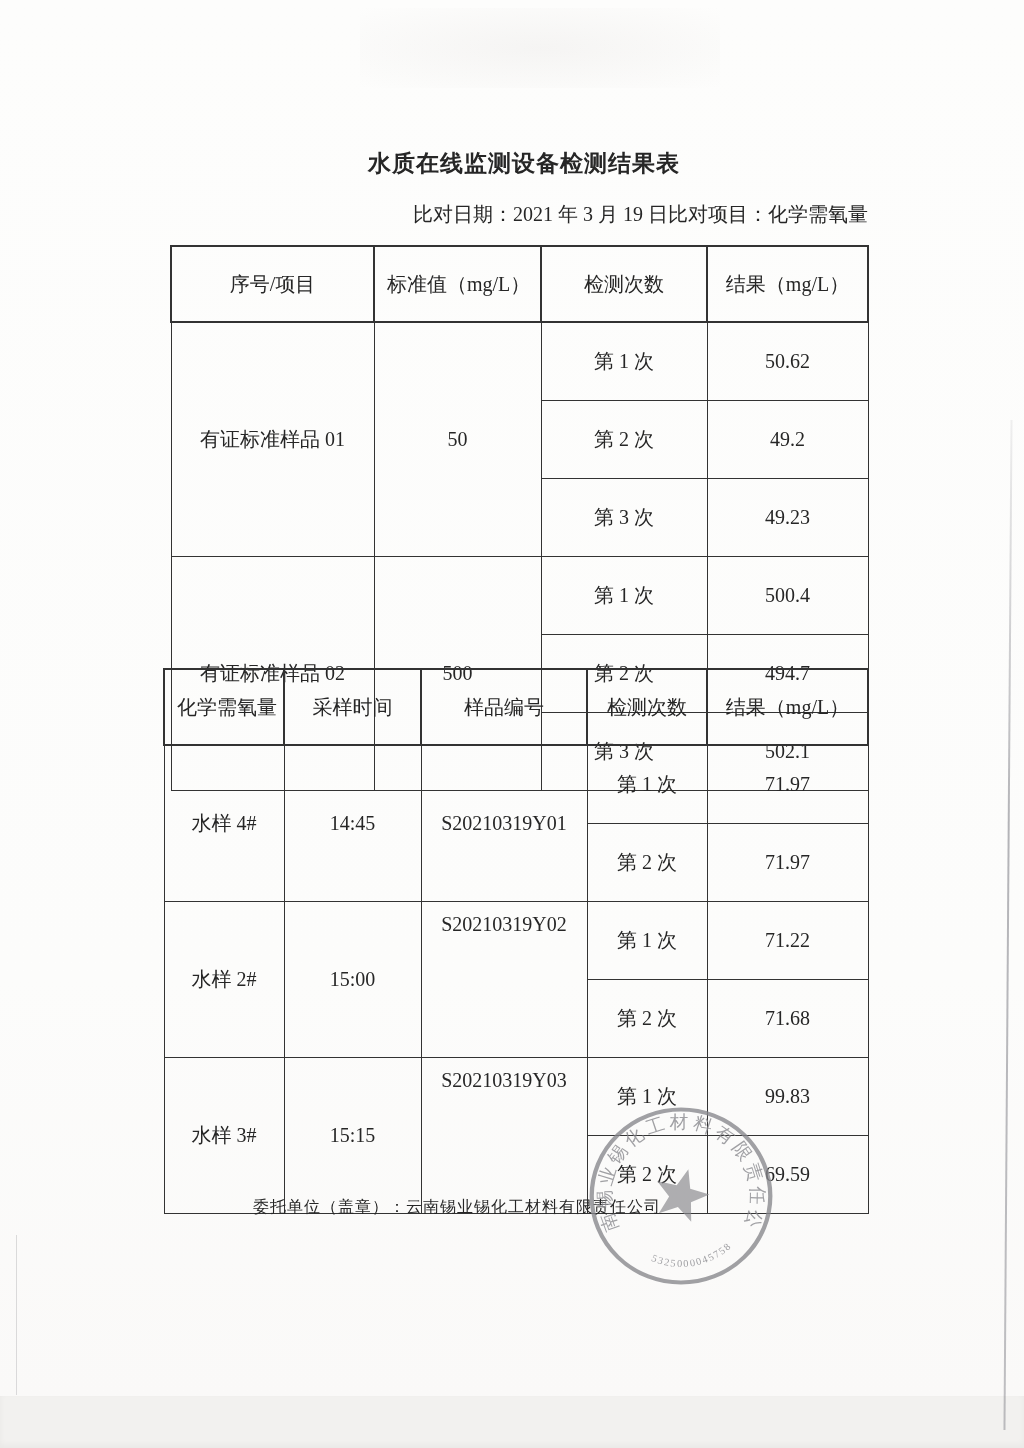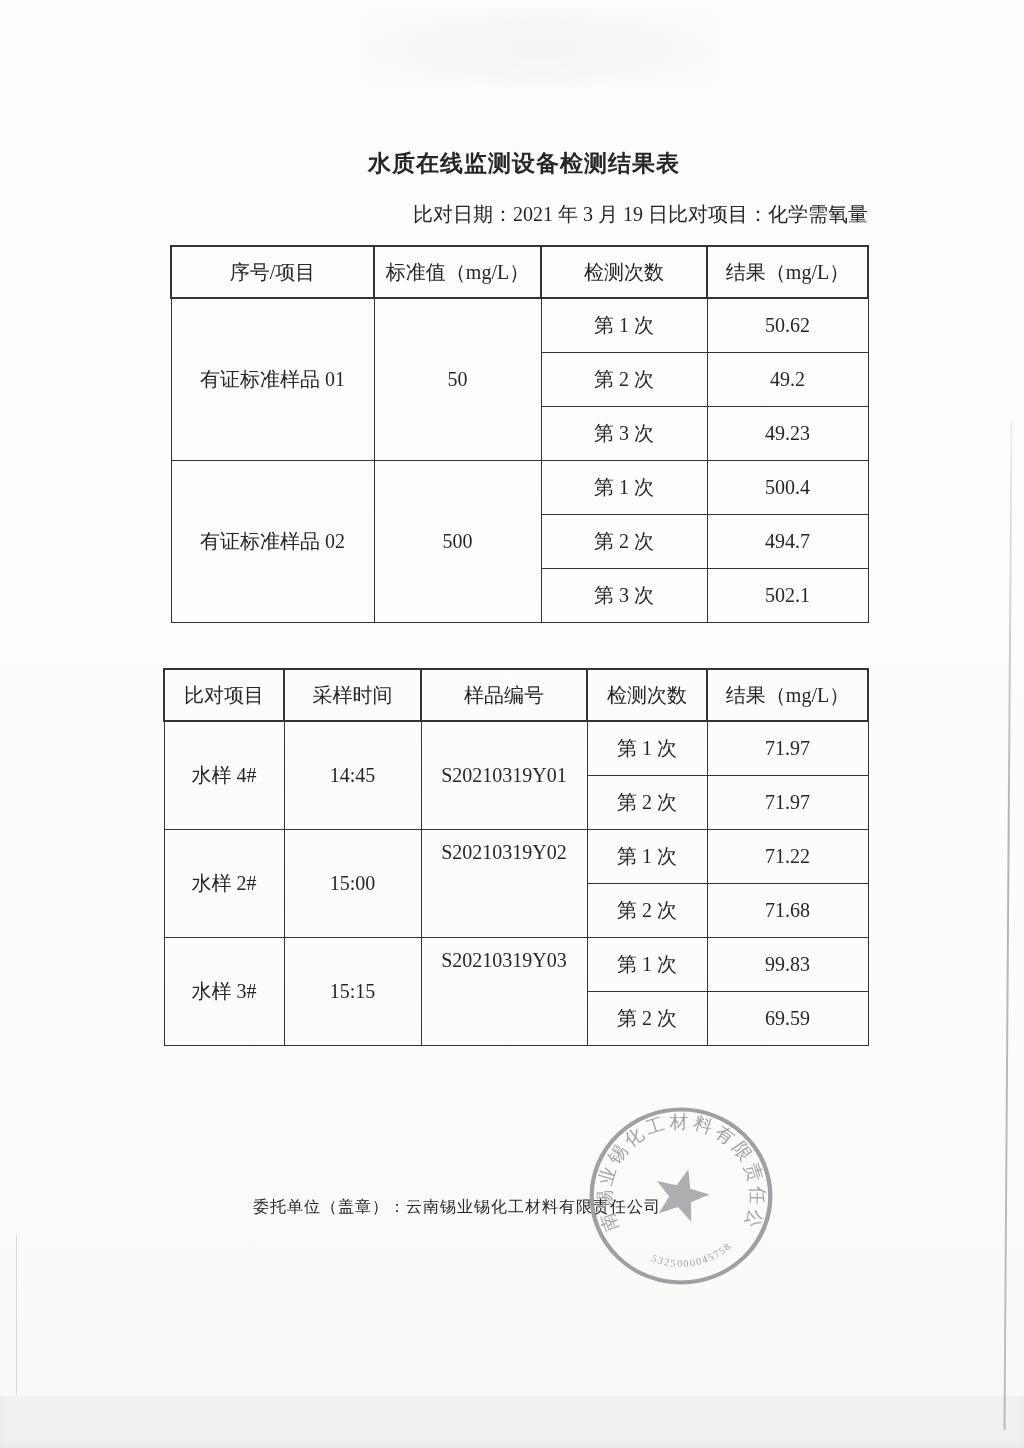--- a/index.html
+++ b/index.html
@@ -38,21 +38,21 @@
   }
   .meta{
     position:absolute;left:180px;top:201px;width:688px;
     display:flex;justify-content:flex-end;font-size:20px;
   }
 
   table{border-collapse:collapse;table-layout:fixed;position:absolute;}
   td,th{
     border:1.6px solid var(--tborder,#333);
     text-align:center;vertical-align:middle;
-    font-size:20px;font-weight:normal;padding:0;
+    font-size:20px;font-weight:normal;padding:12px;
     overflow:hidden;white-space:nowrap;
   }
   .t1{left:170px;top:245px;width:697px;}
   .t1 th{height:50px;}
   .t1 td{height:53px;}
   .t2{left:163px;top:668px;width:704px;}
   .t2 th{height:50px;}
   .t2 td{height:53px;}
   table, .t1 th, .t2 th{border-width:2px;}
   td.code-top{vertical-align:top;padding-top:11px;text-align:center;}
@@ -139,21 +139,21 @@
 <table class="t2">
   <colgroup>
       <col style="width:120px">
       <col style="width:137px">
       <col style="width:166px">
       <col style="width:120px">
       <col style="width:161px">
     </colgroup>
   <thead>
     <tr>
-      <th>比对项目</th>
+      <th>化学需氧量</th>
       <th>采样时间</th>
       <th>样品编号</th>
       <th>检测次数</th>
       <th>结果（mg/L）</th>
     </tr>
   </thead>
   <tbody>
     <tr>
       <td rowspan="2">水样 4#</td>
       <td rowspan="2">14:45</td>

